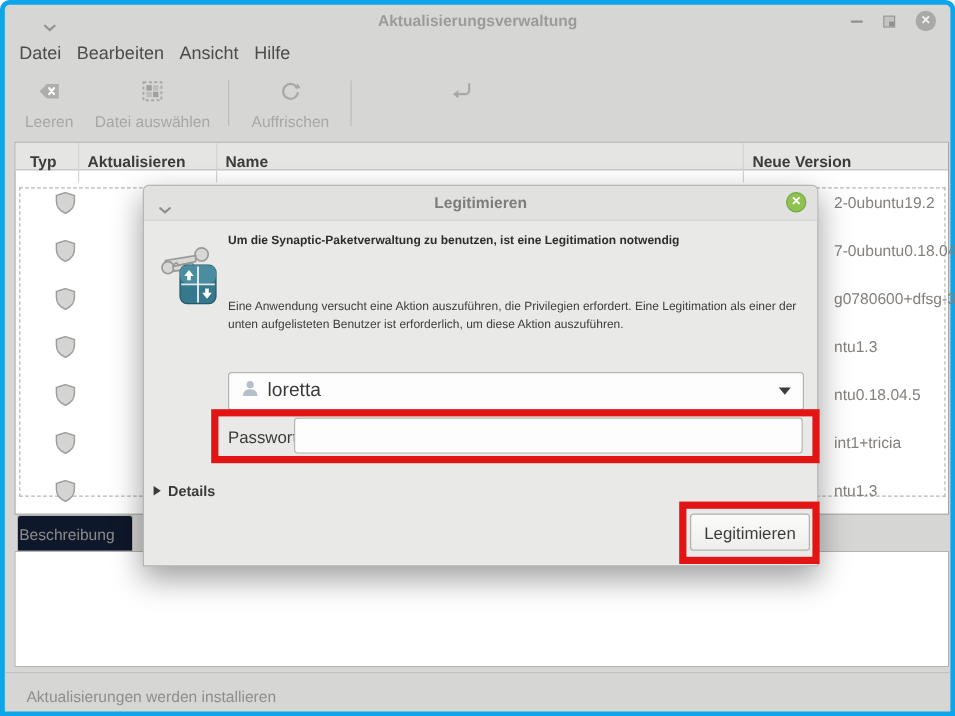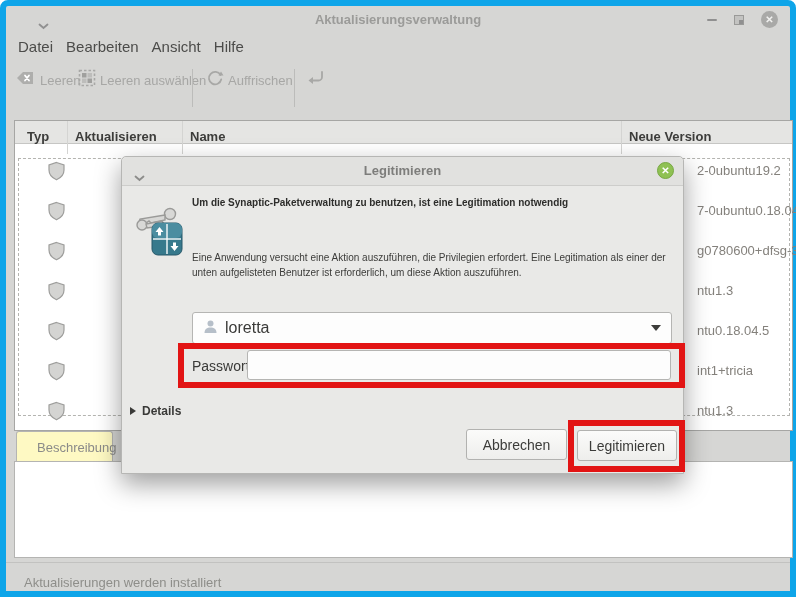--- a/index.html
+++ b/index.html
@@ -1,44 +1,44 @@
 <!DOCTYPE html>
 <html><head>
 <meta charset="utf-8">
 <style>
   html,body{margin:0;padding:0;background:#ffffff;font-family:"Liberation Sans",sans-serif;}
   #stage{position:relative;width:796px;height:597px;overflow:hidden;background:#ffffff;}
-  .window{position:absolute;inset:0;background:#d6d6d4;border:6px solid #0ea5e9;border-radius:8px 8px 0 0;box-sizing:border-box;}
+  .window{position:absolute;inset:0;background:#d6d6d4;border:4px solid #0ea5e9;border-radius:8px 8px 0 0;box-sizing:border-box;}
   
   .titlebar{position:absolute;left:0;top:0;width:100%;height:27px;}
   .titlebar .title{position:absolute;left:0;right:0;top:6px;text-align:center;font-size:13px;font-weight:bold;color:#9b9b99;}
   .tb-chevron{position:absolute;left:32px;top:10px;}
   .win-controls{position:absolute;right:12px;top:0;height:27px;display:flex;align-items:center;gap:17px;}
   .min-glyph{width:10px;height:2px;background:#909090;border-radius:1px;}
   .restore-glyph{width:8px;height:8px;border:1px solid #9a9a98;background:#c3c3c1;position:relative;}
   .restore-glyph::after{content:"";position:absolute;right:0;bottom:0;width:4px;height:4px;background:#909090;}
   .close-btn{width:17px;height:17px;border-radius:50%;background:#a9a9a7;display:flex;align-items:center;justify-content:center;color:#f2f2f0;font-size:10px;font-weight:bold;line-height:1;}
   
   .menubar{position:absolute;left:0;top:27px;width:100%;height:26px;display:flex;align-items:center;padding-left:12px;gap:13px;box-sizing:border-box;}
   .menu-item{font-size:15px;color:#4c4c4a;padding:2px 0;}
   
   .toolbar{position:absolute;left:0;top:55px;width:100%;height:56px;}
-  .tool-btn{position:absolute;display:flex;flex-direction:row;align-items:center;gap:4px;}
+  .tool-btn{position:absolute;display:flex;flex-direction:column;align-items:center;gap:4px;}
   .tool-btn .lbl{font-size:13px;color:#a7a7a5;white-space:nowrap;}
   .tool-sep{position:absolute;top:8px;width:1px;height:38px;background:#bcbcba;}
   
   .table{position:absolute;left:8px;top:114px;width:779px;height:311px;background:#ffffff;border:1px solid #a6a6a4;box-sizing:border-box;}
   .thead{position:absolute;left:0;top:0;width:100%;height:23px;background:#e5e5e3;border-bottom:1px solid #c6c6c4;box-sizing:border-box;}
   .th{position:absolute;top:8px;font-size:13px;font-weight:bold;color:#3c3c3a;white-space:nowrap;}
   .th-sep{position:absolute;top:0;width:1px;height:33px;background:#d4d4d2;}
   .row-shield{position:absolute;left:32px;}
   .row-version{position:absolute;left:682px;font-size:13px;color:#84817c;white-space:nowrap;}
   .focus-dash{position:absolute;left:3px;top:37px;width:772px;height:258px;border:1px dashed #b4b4b0;box-sizing:border-box;}
   
-  .tab{position:absolute;left:10px;top:425px;width:97px;height:31px;background:#fef9c3;border:1px solid #b4b4b2;border-bottom:none;border-radius:3px 3px 0 0;box-sizing:border-box;display:flex;align-items:center;padding-left:20px;}
+  .tab{position:absolute;left:10px;top:425px;width:97px;height:31px;background:#0f172a;border:1px solid #b4b4b2;border-bottom:none;border-radius:3px 3px 0 0;box-sizing:border-box;display:flex;align-items:center;padding-left:1px;}
   .tab span{font-size:13px;color:#8b8b89;}
   .pane{position:absolute;left:8px;top:455px;width:779px;height:97px;background:#ffffff;border:1px solid #b4b4b2;box-sizing:border-box;}
   .statusbar{position:absolute;left:0;top:556px;width:100%;height:41px;border-top:1px solid #c2c2c0;}
   .statusbar span{position:absolute;left:18px;top:12px;font-size:13px;color:#8e8e8a;}
   
   .dialog{position:absolute;left:115px;top:150px;width:563px;height:318px;background:#e9e9e7;border:1px solid #b6b6b4;border-radius:5px 5px 0 0;box-shadow:0 10px 26px rgba(0,0,0,0.38);box-sizing:border-box;z-index:10;}
   .dlg-titlebar{position:absolute;left:0;top:0;width:100%;height:28px;background:#e1e1df;border-bottom:1px solid #cdcdcb;border-radius:5px 5px 0 0;}
   .dlg-title{position:absolute;left:0;right:0;top:6px;text-align:center;font-size:13px;font-weight:bold;color:#7d7d7b;}
   .dlg-chevron{position:absolute;left:12px;top:11px;}
   .dlg-close{position:absolute;right:9px;top:5px;width:17px;height:17px;border-radius:50%;background:#8fc153;border:1px solid #77a843;box-sizing:border-box;display:flex;align-items:center;justify-content:center;color:#ffffff;font-size:10px;font-weight:bold;line-height:1;}
@@ -101,21 +101,21 @@
       <div class="tool-btn" style="left:72px;top:8px;width:102px;">
         <span>
           <svg width="18" height="18" viewBox="0 0 18 18">
               <rect x="1.5" y="1.5" width="15" height="15" fill="none" stroke="#a8a8a6" stroke-width="1.6" stroke-dasharray="2.5 2"></rect>
               <rect x="4" y="4" width="4.5" height="4.5" fill="#a0a09e"></rect>
               <rect x="9.5" y="4" width="4.5" height="4.5" fill="#bdbdbb"></rect>
               <rect x="4" y="9.5" width="4.5" height="4.5" fill="#bdbdbb"></rect>
               <rect x="9.5" y="9.5" width="4.5" height="4.5" fill="#a0a09e"></rect>
             </svg>
         </span>
-        <span class="lbl">Leeren auswählen</span>
+        <span class="lbl">Datei auswählen</span>
       </div>
       <div class="tool-sep" style="left:186px;"></div>
       <div class="tool-btn" style="left:200px;top:8px;width:76px;">
         <span>
           <svg width="18" height="18" viewBox="0 0 18 18">
               <path d="M14.5 6 A6.2 6.2 0 1 0 15.2 10.5" fill="none" stroke="#a8a8a6" stroke-width="1.8" stroke-linecap="round"></path>
               <polygon points="12.5,6.5 17.5,6.5 15,2.5" fill="#a8a8a6"></polygon>
             </svg>
         </span>
         <span class="lbl">Auffrischen</span>
@@ -174,21 +174,21 @@
       <span class="row-version" style="top:242px;">int1+tricia</span>
       <span class="row-version" style="top:282px;">ntu1.3</span>
     </div>
 
     <div class="tab">
       <span>Beschreibung</span>
     </div>
     <div class="pane"></div>
 
     <div class="statusbar">
-      <span>Aktualisierungen werden installiert</span>
+      <span>Aktualisierungen werden installieren</span>
     </div>
 
     <div class="dialog">
       <div class="dlg-titlebar">
         <span class="dlg-chevron">
           <svg width="11" height="7" viewBox="0 0 11 7">
               <polyline points="1.5,1.5 5.5,5 9.5,1.5" fill="none" stroke="#8c8c8a" stroke-width="1.8" stroke-linecap="round"></polyline>
             </svg>
         </span>
         <div class="dlg-title">Legitimieren</div>
@@ -227,21 +227,20 @@
       </div>
 
       <span class="pw-label">Passwort:</span>
       <input class="pw-input" type="password" value="" style="">
 
       <div class="details">
         <span class="tri"></span>
         <span>Details</span>
       </div>
 
-      <div class="dlg-btn btn-cancel">Abbrechen</div>
       <div class="dlg-btn btn-ok">Legitimieren</div>
     </div>
 
     <div class="hl hl-password"></div>
     <div class="hl hl-ok"></div>
 
   </div>
 </div>
 
 </body></html>

